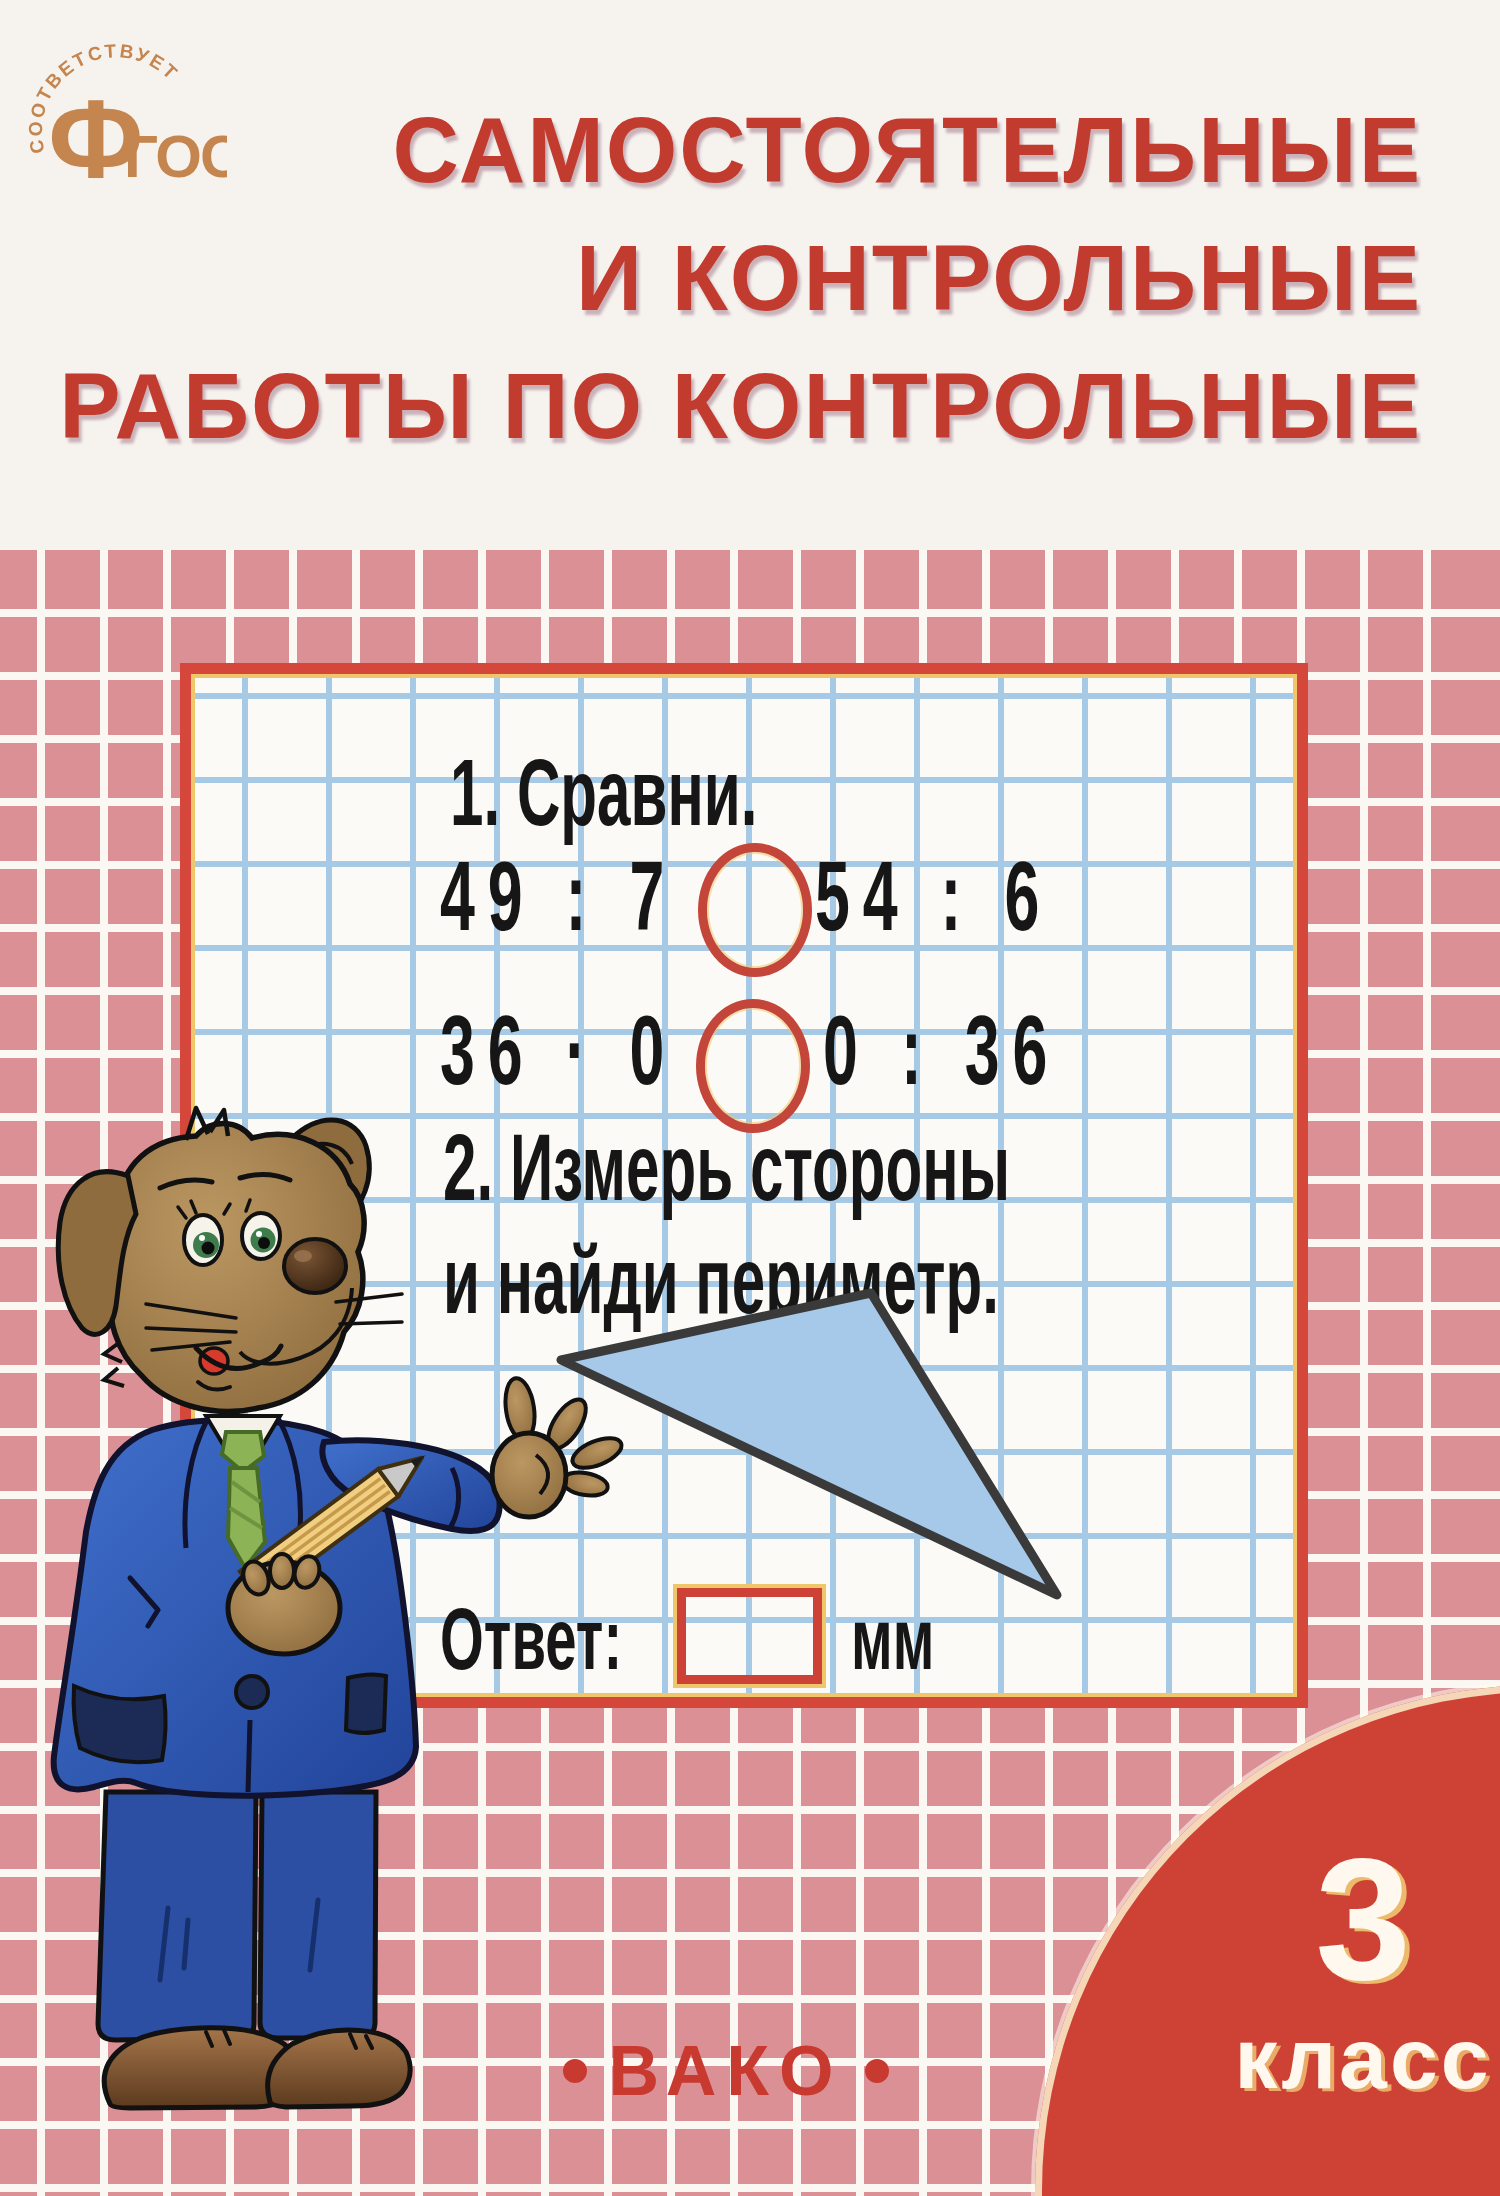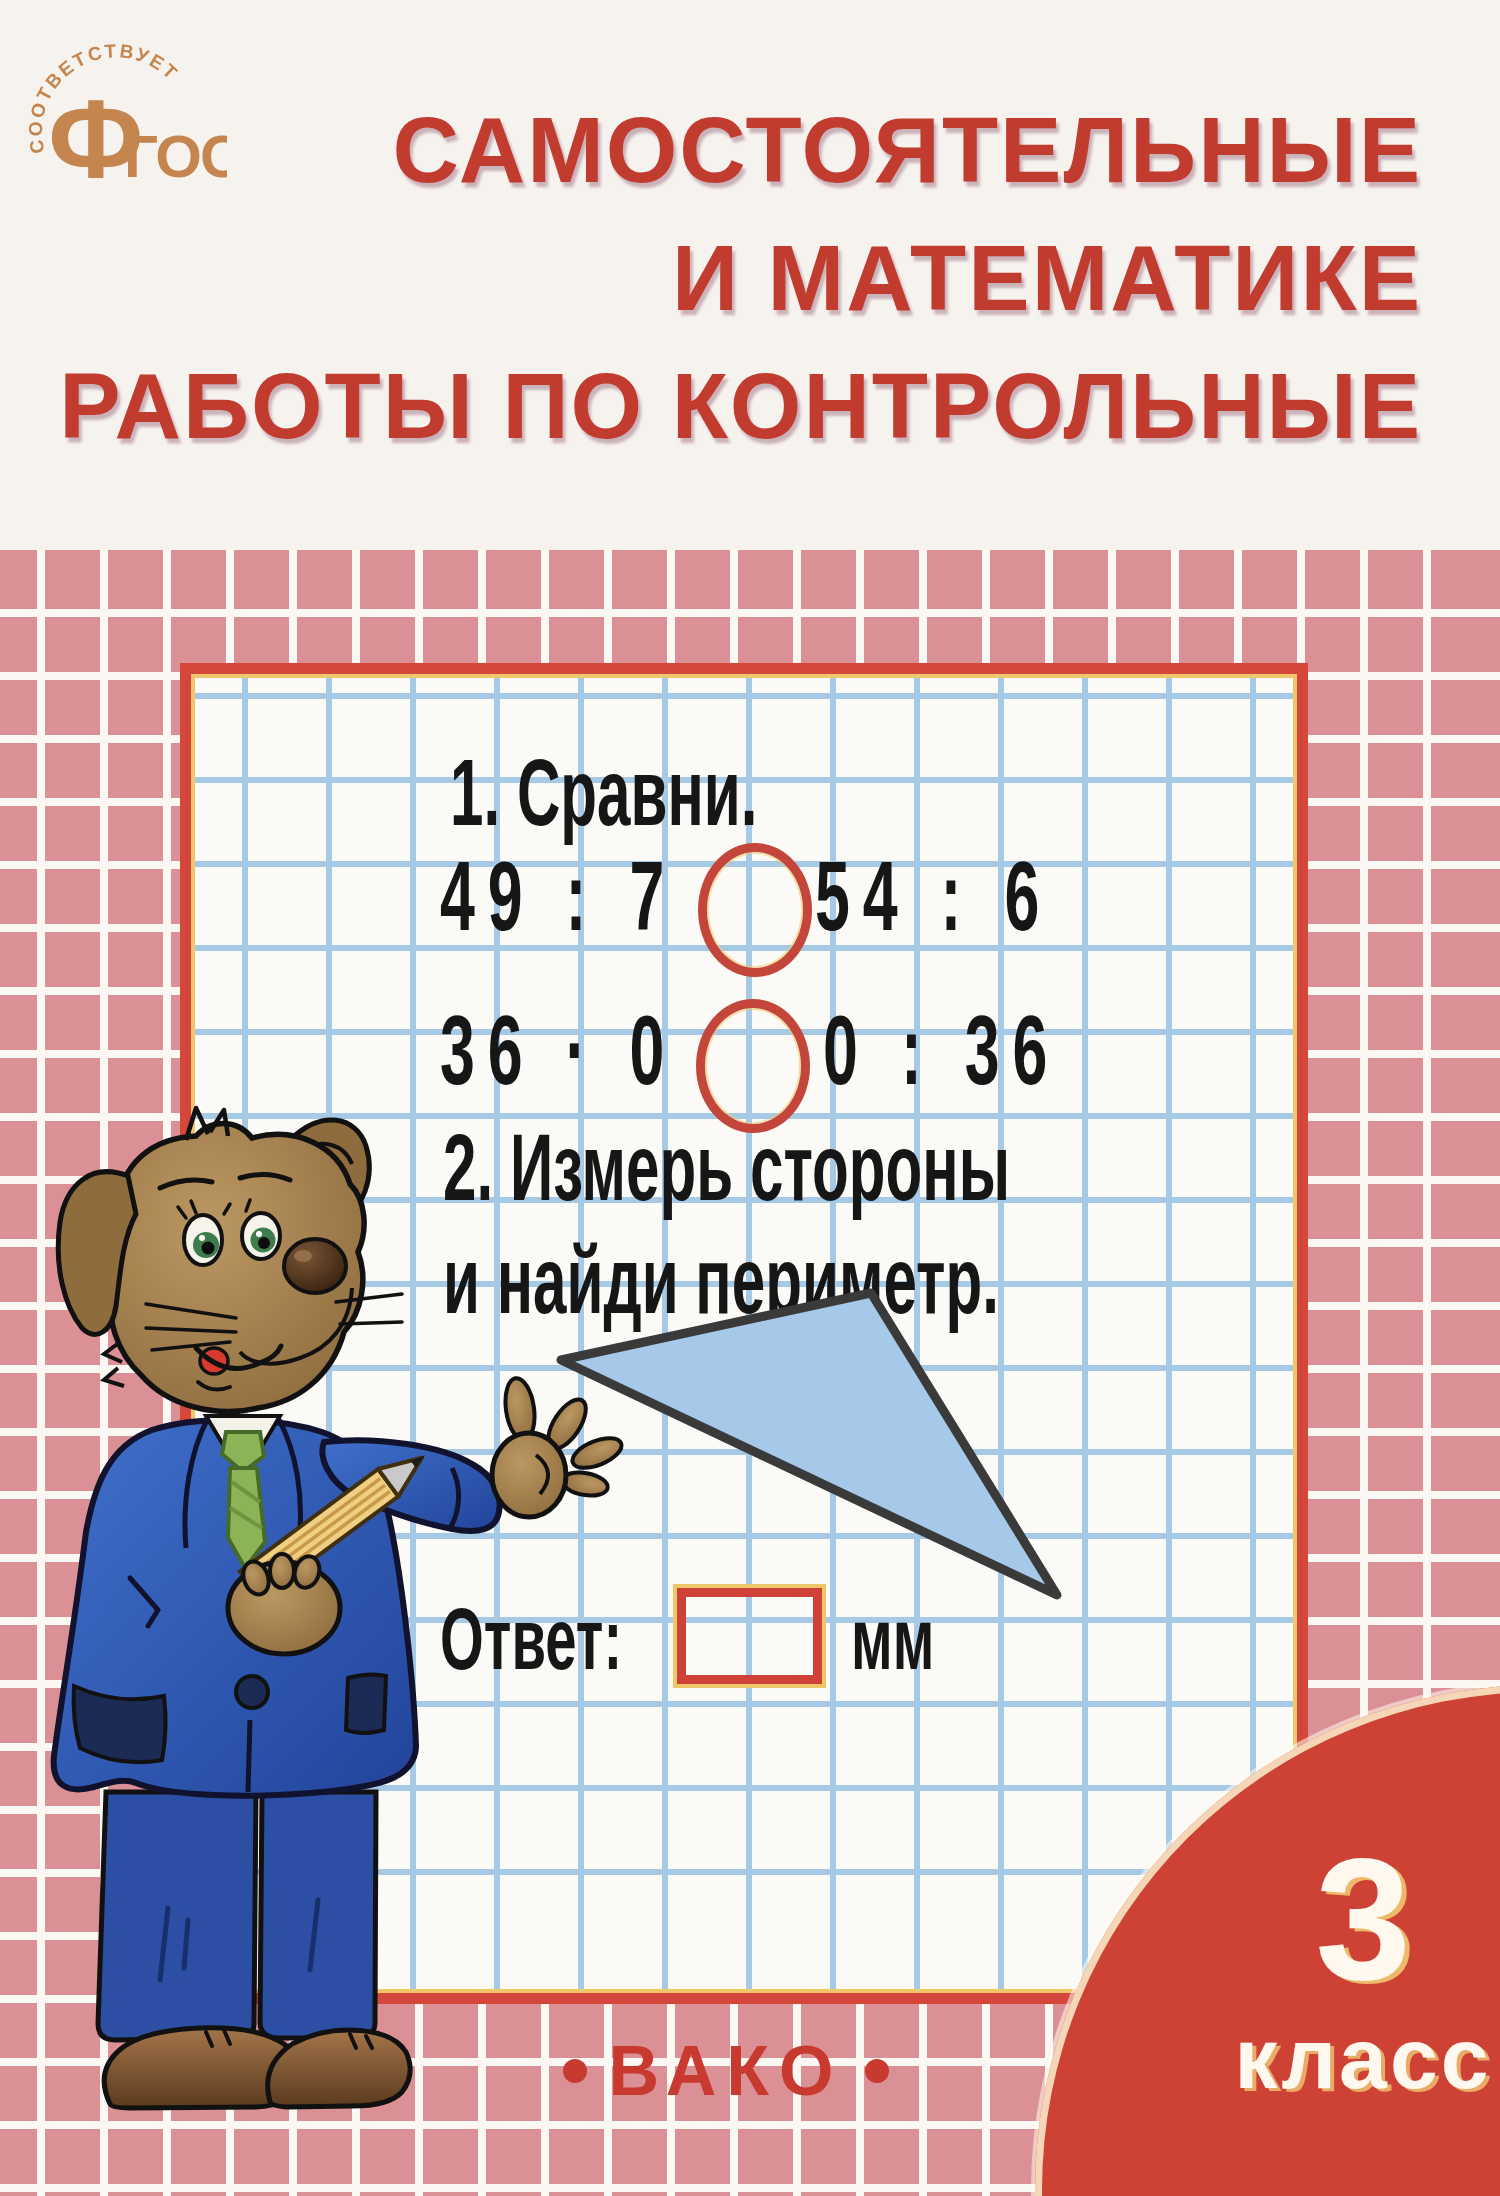--- a/index.html
+++ b/index.html
@@ -11,21 +11,21 @@
     background-image:
       repeating-linear-gradient(to right, transparent 0 55px, #FBF8F4 55px 63px),
       repeating-linear-gradient(to bottom, transparent 0 55px, #FBF8F4 55px 63px);
     background-position:-18px 4px;}
   
   .fgos{position:absolute;left:12px;top:14px;width:215px;height:185px;}
   .title{position:absolute;right:78px;top:86px;text-align:right;
     font-weight:bold;font-size:92px;line-height:128px;color:#C13B2F;letter-spacing:2px;
     text-shadow:3px 5px 3px rgba(110,40,70,.32);white-space:nowrap;margin-left:25px;}
   
-  .panel{position:absolute;left:180px;top:663px;width:1128px;height:1341px;
+  .panel{position:absolute;left:180px;top:663px;width:1128px;height:1045px;
     box-sizing:border-box;border:11px solid #D5463B;
     background-color:#FBFAF6;
     background-image:
       repeating-linear-gradient(to right, transparent 0 78px, #A6C9E6 78px 84px),
       repeating-linear-gradient(to bottom, transparent 0 78px, #A6C9E6 78px 84px);
     background-position:-27px -59px;
     box-shadow:inset 0 0 0 4px #EFC76A;}
   .panel *{position:absolute;}
   .ink{color:#161616;font-weight:bold;white-space:nowrap;}
   .cx{transform:scaleX(.64);transform-origin:0 0;display:inline-block;}
@@ -63,21 +63,21 @@
     </defs>
   <text font-size="19" font-weight="bold" fill="#C5854E" letter-spacing="2.5">
     <textPath href="#fgosArc">СООТВЕТСТВУЕТ</textPath>
   </text>
   <text x="36" y="163" font-size="112" font-weight="bold" fill="#C5854E">Ф</text>
   <text x="112" y="163" font-size="60" font-weight="bold" fill="#C5854E" letter-spacing="-2">ГОС</text>
 </svg>
 
 <div class="title">
   <div>САМОСТОЯТЕЛЬНЫЕ</div>
-  <div>И МАТЕМАТИКЕ</div>
+  <div>И КОНТРОЛЬНЫЕ</div>
   <div>РАБОТЫ ПО КОНТРОЛЬНЫЕ</div>
 </div>
 
 <div class="panel">
   <div class="ink task-head" style="left:259px;top:72px;">
     <span class="cx">1. Сравни.</span>
   </div>
 
   <div class="ink eq" style="left:249px;top:173px;">
     <span class="cx">49 : 7</span>

